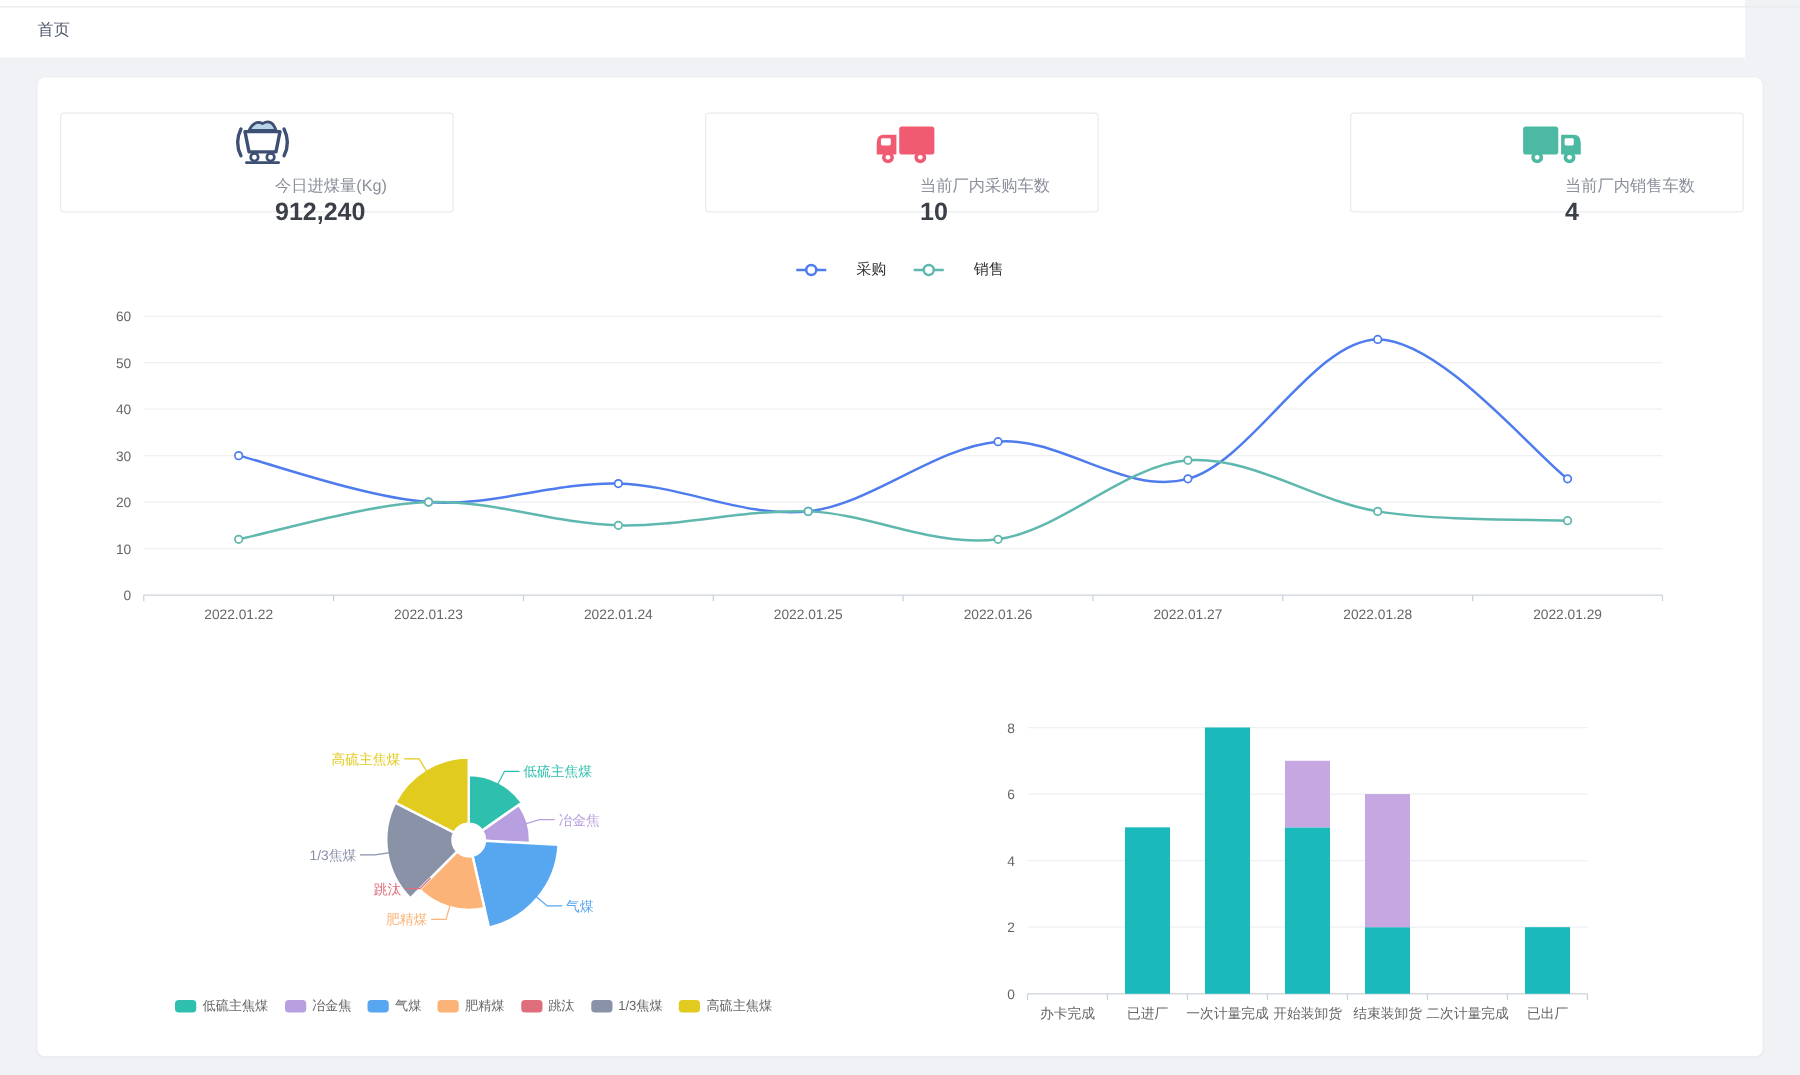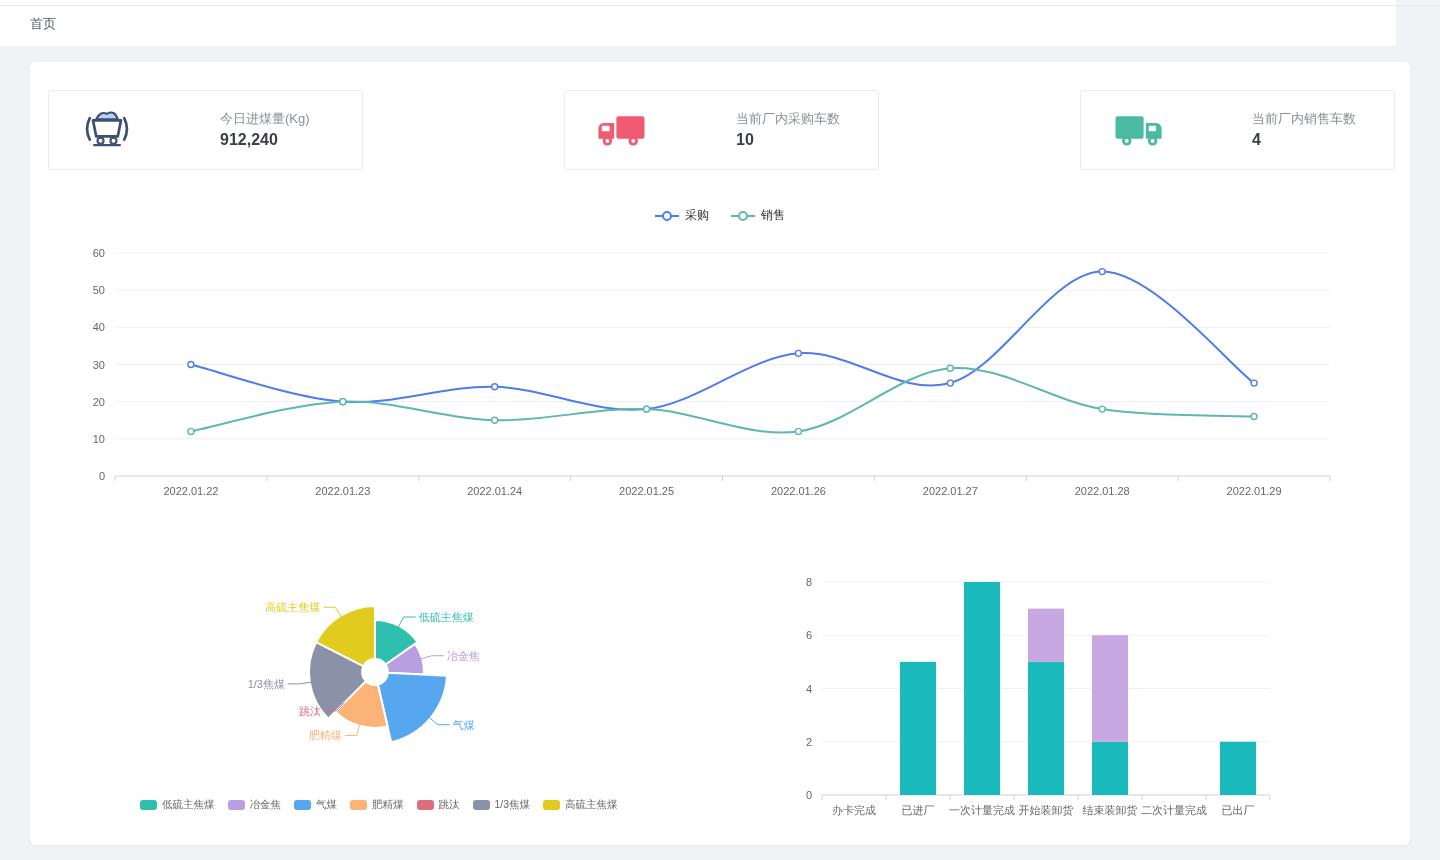--- a/index.html
+++ b/index.html
@@ -2,27 +2,27 @@
 <html><head>
 <meta charset="utf-8">
 <style>
   * { margin:0; padding:0; box-sizing:border-box; }
   html,body { width:1440px; height:860px; font-family:"Liberation Sans",sans-serif; background:#f0f2f5; overflow:hidden; }
   .topbar { position:absolute; top:0; left:0; width:1396px; height:46px; background:#fff; }
   .top-hairline { position:absolute; top:5px; left:0; width:1440px; border-top:1px solid #e9e9e9; }
   .breadcrumb { position:absolute; top:15px; left:30px; font-size:13px; color:#515a6e; cursor:pointer; }
   .panel { position:absolute; top:62px; left:30px; width:1380px; height:783px; background:#fff; border-radius:6px; box-shadow:0 1px 3px rgba(0,0,0,0.04); }
   .cards { position:absolute; top:28px; left:18px; width:1347px; display:flex; justify-content:space-between; }
-  .card { width:315px; height:80px; border:1px solid #e9ebee; border-radius:3px; background:#fff; display:flex; align-items:center; padding:0 22px 0 30px; }
+  .card { width:315px; height:80px; border:1px solid #e9ebee; border-radius:3px; background:#fff; display:flex; align-items:center; padding:0 22px 0 30px;flex-direction:column; }
   .card .icon-wrap { width:56px; height:48px; flex:0 0 auto; }
   .card .meta { margin-left:auto; text-align:left; width:120px; }
   .card .meta .t { font-size:13px; color:#8a8f99; line-height:20px; white-space:nowrap; }
-  .card .meta .v { font-size:16px; color:#3a3f48; font-weight:bold; line-height:22px; }
+  .card .meta .v { font-size:20px; color:#3a3f48; font-weight:bold; line-height:22px; }
   .line-legend { position:absolute; top:145px; left:0; width:1380px; display:flex; justify-content:center; gap:22px; }
-  .lg-item { display:flex; align-items:center; gap:6px; font-size:12px; color:#333; cursor:pointer; }
+  .lg-item { display:flex; align-items:center; gap:24px; font-size:12px; color:#333; cursor:pointer; }
   .lg-line { width:24px; height:12px; position:relative; }
   .lg-line i { position:absolute; top:5px; left:0; right:0; height:2px; background:currentColor; }
   .lg-line b { position:absolute; left:7px; top:1px; width:10px; height:10px; border:2px solid currentColor; border-radius:50%; background:#fff; }
   svg text { font-family:"Liberation Sans",sans-serif; }
   .line-chart-svg { position:absolute; top:150px; left:20px; }
   .pie-svg { position:absolute; top:495px; left:120px; }
   .bar-svg { position:absolute; top:495px; left:740px; }
   .pie-legend { position:absolute; top:736px; left:110px; display:flex; gap:13px; align-items:center; }
   .pl-item { display:flex; align-items:center; gap:5px; font-size:10.5px; color:#666; cursor:pointer; }
   .pl-swatch { width:17px; height:10px; border-radius:3px; display:inline-block; }

